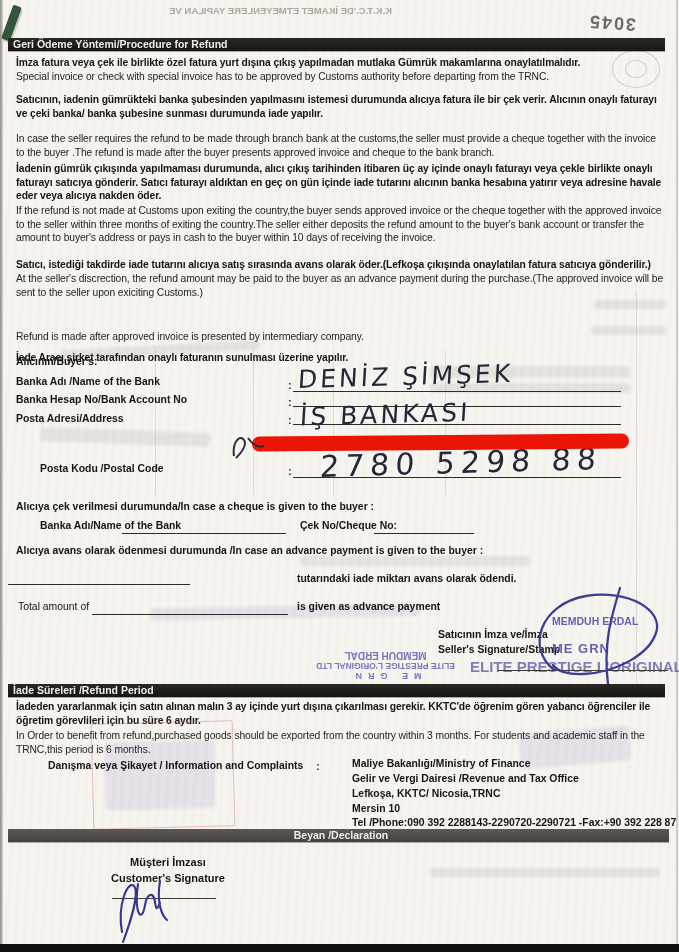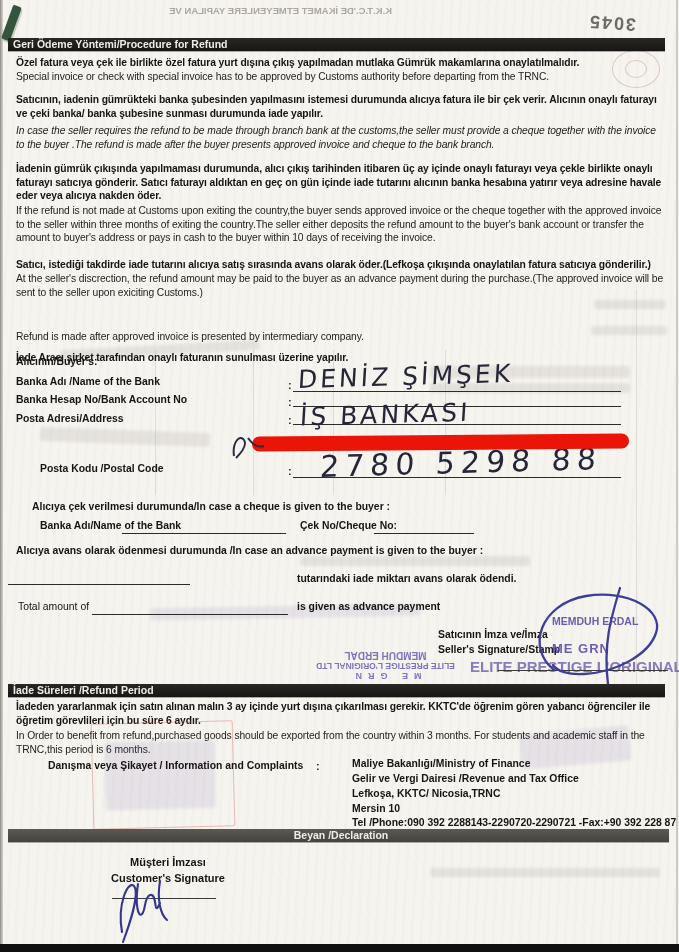--- a/index.html
+++ b/index.html
@@ -72,24 +72,24 @@
   <div class="smudge purple-s" style="left:520px;top:730px;width:110px;height:35px;transform:rotate(-5deg);"></div>
   <div class="smudge" style="left:430px;top:868px;width:230px;height:9px;"></div>
   <div class="vline" style="left:155px;top:350px;height:145px;"></div>
   <div class="vline" style="left:253px;top:350px;height:145px;"></div>
   <div class="vline" style="left:333px;top:350px;height:145px;"></div>
   <div class="vline" style="left:445px;top:350px;height:145px;"></div>
   <div class="vline" style="left:636px;top:290px;height:400px;"></div>
 
   <div class="bar" style="top:38px;">Geri Ödeme Yöntemi/Procedure for Refund</div>
 
-  <div class="para ptr" style="top:56px;">Özel fatura veya çek ile birlikte özel fatura yurt dışına çıkış yapılmadan mutlaka Gümrük makamlarına onaylatılmalıdır.</div>
+  <div class="para ptr" style="top:56px;">İmza fatura veya çek ile birlikte özel fatura yurt dışına çıkış yapılmadan mutlaka Gümrük makamlarına onaylatılmalıdır.</div>
   <div class="para pen" style="top:70px;">Special invoice or check with special invoice has to be approved by Customs authority before departing from the TRNC.</div>
   <div class="para ptr" style="top:93px;">Satıcının, iadenin gümrükteki banka şubesinden yapılmasını istemesi durumunda alıcıya fatura ile bir çek verir. Alıcının onaylı faturayı ve çeki banka/ banka şubesine sunması durumunda  iade yapılır.</div>
-  <div class="para pen" style="top:124px;font-style:italic;">In case the seller requires the refund to be made through branch bank at the customs,the seller must provide a cheque together with the invoice to the buyer .The refund is made after the buyer presents approved invoice and cheque to the bank branch.</div>
+  <div class="para pen" style="top:132px;">In case the seller requires the refund to be made through branch bank at the customs,the seller must provide a cheque together with the invoice to the buyer .The refund is made after the buyer presents approved invoice and cheque to the bank branch.</div>
   <div class="para ptr" style="top:162px;">İadenin gümrük çıkışında yapılmaması durumunda, alıcı çıkış tarihinden  itibaren üç ay içinde onaylı faturayı veya çekle birlikte onaylı faturayı satıcıya gönderir. Satıcı faturayı aldıktan en geç on gün içinde iade tutarını alıcının banka hesabına yatırır veya adresine havale eder veya alıcıya nakden öder.</div>
   <div class="para pen" style="top:204px;">If the refund is not made at Customs upon exiting the country,the buyer sends approved invoice or the cheque together with the approved invoice to the seller within three months of exiting the country.The seller either deposits the refund amount to the buyer's bank account or transfer the amount to buyer's address or pays in cash to the buyer within 10 days of receiving the invoice.</div>
   <div class="para ptr" style="top:258px;">Satıcı, istediği takdirde iade tutarını alıcıya satış sırasında avans olarak öder.(Lefkoşa çıkışında onaylatılan fatura satıcıya gönderilir.)</div>
   <div class="para pen" style="top:272px;">At the seller's discrection, the refund amount may be paid to the buyer as an advance payment during the purchase.(The approved invoice will be sent to the seller upon exiciting Customs.)</div>
   <div class="para ptr" style="top:315px;margin-top:36px;">İade Aracı şirket tarafından onaylı faturanın sunulması üzerine yapılır.</div>
   <div class="para pen" style="top:330px;">Refund is made after approved invoice is presented by intermediary company.</div>
 
   <div class="lbl" style="left:16px;top:356px;">Alıcının/Buyer's:</div>
 
   <div class="lbl" style="left:16px;top:376px;">Banka Adı /Name of the Bank</div>
@@ -109,21 +109,21 @@
   <svg class="sig-svg" style="left:228px;top:430px;" width="40" height="30" viewBox="0 0 40 30">
     <path d="M6 26 C 4 12, 12 4, 16 10 C 20 16, 12 24, 8 28 M 20 8 C 24 14, 30 18, 36 16" fill="none" stroke="#2b2b40" stroke-width="2"></path>
   </svg>
   <div class="redact"></div>
 
   <div class="lbl" style="left:16px;top:463px;padding-left:24px;">Posta Kodu /Postal Code</div>
   <span class="colon" style="left:288px;top:465px;">:</span>
   <div class="fline" style="left:293px;top:477px;width:328px;"></div>
   <div class="hand" style="left:320px;top:445px;font-size:30px;letter-spacing:6px;">2780 5298 88</div>
 
-  <div class="lbl" style="left:32px;top:501px;">Alıcıya çek verilmesi durumunda/In case a cheque is given to the buyer :</div>
+  <div class="lbl" style="left:16px;top:501px;">Alıcıya çek verilmesi durumunda/In case a cheque is given to the buyer :</div>
   <div class="lbl" style="left:16px;top:520px;padding-left:24px;">Banka Adı/Name of the Bank</div>
   <div class="fline" style="left:122px;top:533px;width:164px;"></div>
   <div class="lbl" style="left:300px;top:520px;">Çek No/Cheque No:</div>
   <div class="fline" style="left:374px;top:533px;width:100px;"></div>
 
   <div class="lbl" style="left:16px;top:545px;">Alıcıya avans olarak ödenmesi durumunda /In case an advance payment is given to the buyer :</div>
   <div class="fline" style="left:8px;top:584px;width:182px;"></div>
   <div class="lbl" style="left:297px;top:573px;">tutarındaki iade miktarı avans olarak ödendi.</div>
   <div class="lbl" style="left:18px;top:601px;font-weight:400;">Total amount of</div>
   <div class="fline" style="left:92px;top:614px;width:196px;"></div>

